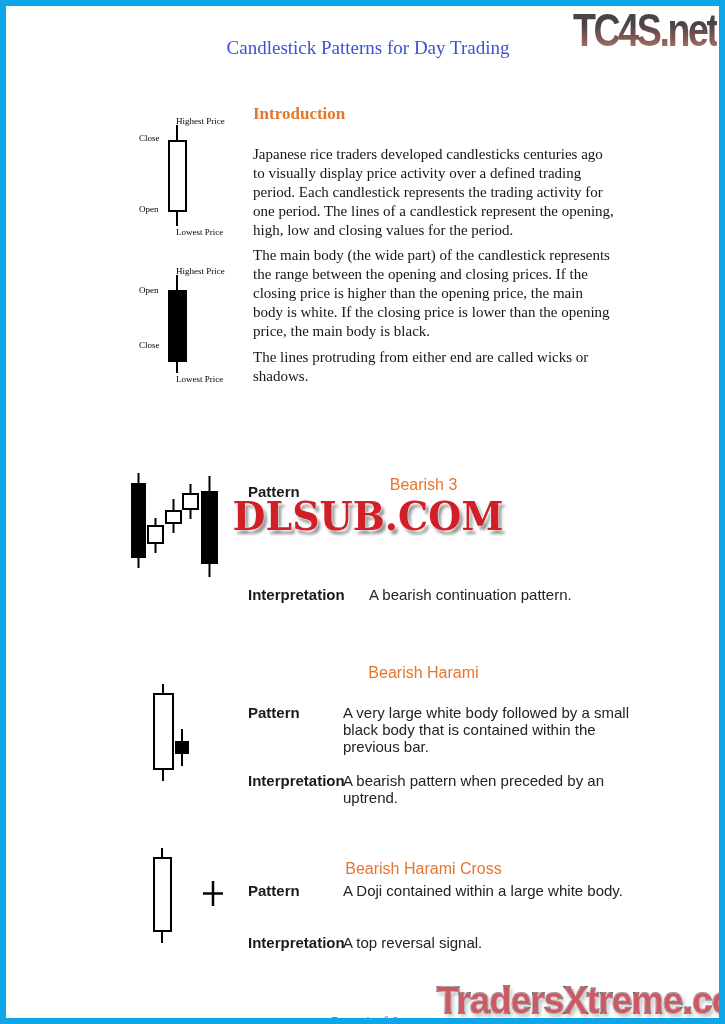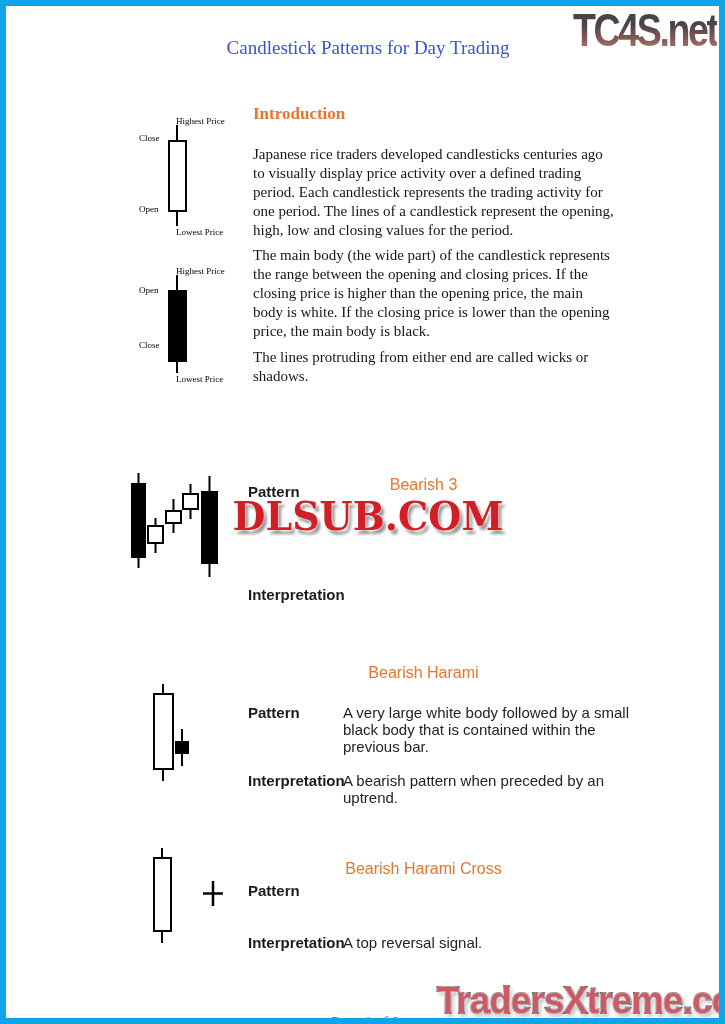--- a/index.html
+++ b/index.html
@@ -142,20 +142,21 @@
       <rect x="69" y="30" width="15" height="15" fill="#fff" stroke="#000" stroke-width="2"></rect>
     </g>
     <g>
       <line x1="95.5" y1="12" x2="95.5" y2="113" stroke="#000" stroke-width="2"></line>
       <rect x="87" y="27" width="17" height="73" fill="#000"></rect>
     </g>
   </svg>
 
   <div class="row-label b3-pat-l">Pattern</div>
   <div class="row-label b3-int-l">Interpretation</div>
+  <div class="row-text b3-int-t">A bearish continuation pattern.</div>
 
   <div class="watermark">DLSUB.COM</div>
 
   <div class="sec-heading h-bh">Bearish Harami</div>
 
   <svg class="diagram d-bh" width="60" height="110" viewBox="0 0 60 110">
     <g>
       <line x1="17" y1="6" x2="17" y2="103" stroke="#000" stroke-width="2"></line>
       <rect x="8" y="16" width="19" height="75" fill="#fff" stroke="#000" stroke-width="2"></rect>
     </g>
@@ -177,19 +178,20 @@
       <line x1="16" y1="4" x2="16" y2="99" stroke="#000" stroke-width="2"></line>
       <rect x="8" y="14" width="17" height="73" fill="#fff" stroke="#000" stroke-width="2"></rect>
     </g>
     <g>
       <line x1="67" y1="37" x2="67" y2="62" stroke="#000" stroke-width="2.5"></line>
       <line x1="57" y1="49.5" x2="77" y2="49.5" stroke="#000" stroke-width="2.5"></line>
     </g>
   </svg>
 
   <div class="row-label bhc-pat-l">Pattern</div>
+  <div class="row-text bhc-pat-t">A Doji contained within a large white body.</div>
   <div class="row-label bhc-int-l">Interpretation</div>
   <div class="row-text bhc-int-t">A top reversal signal.</div>
 
   <div class="page-label">Page 1 of 8</div>
   <div class="brand-traders">TradersXtreme.com</div>
 
 </div>
 
 </body></html>

